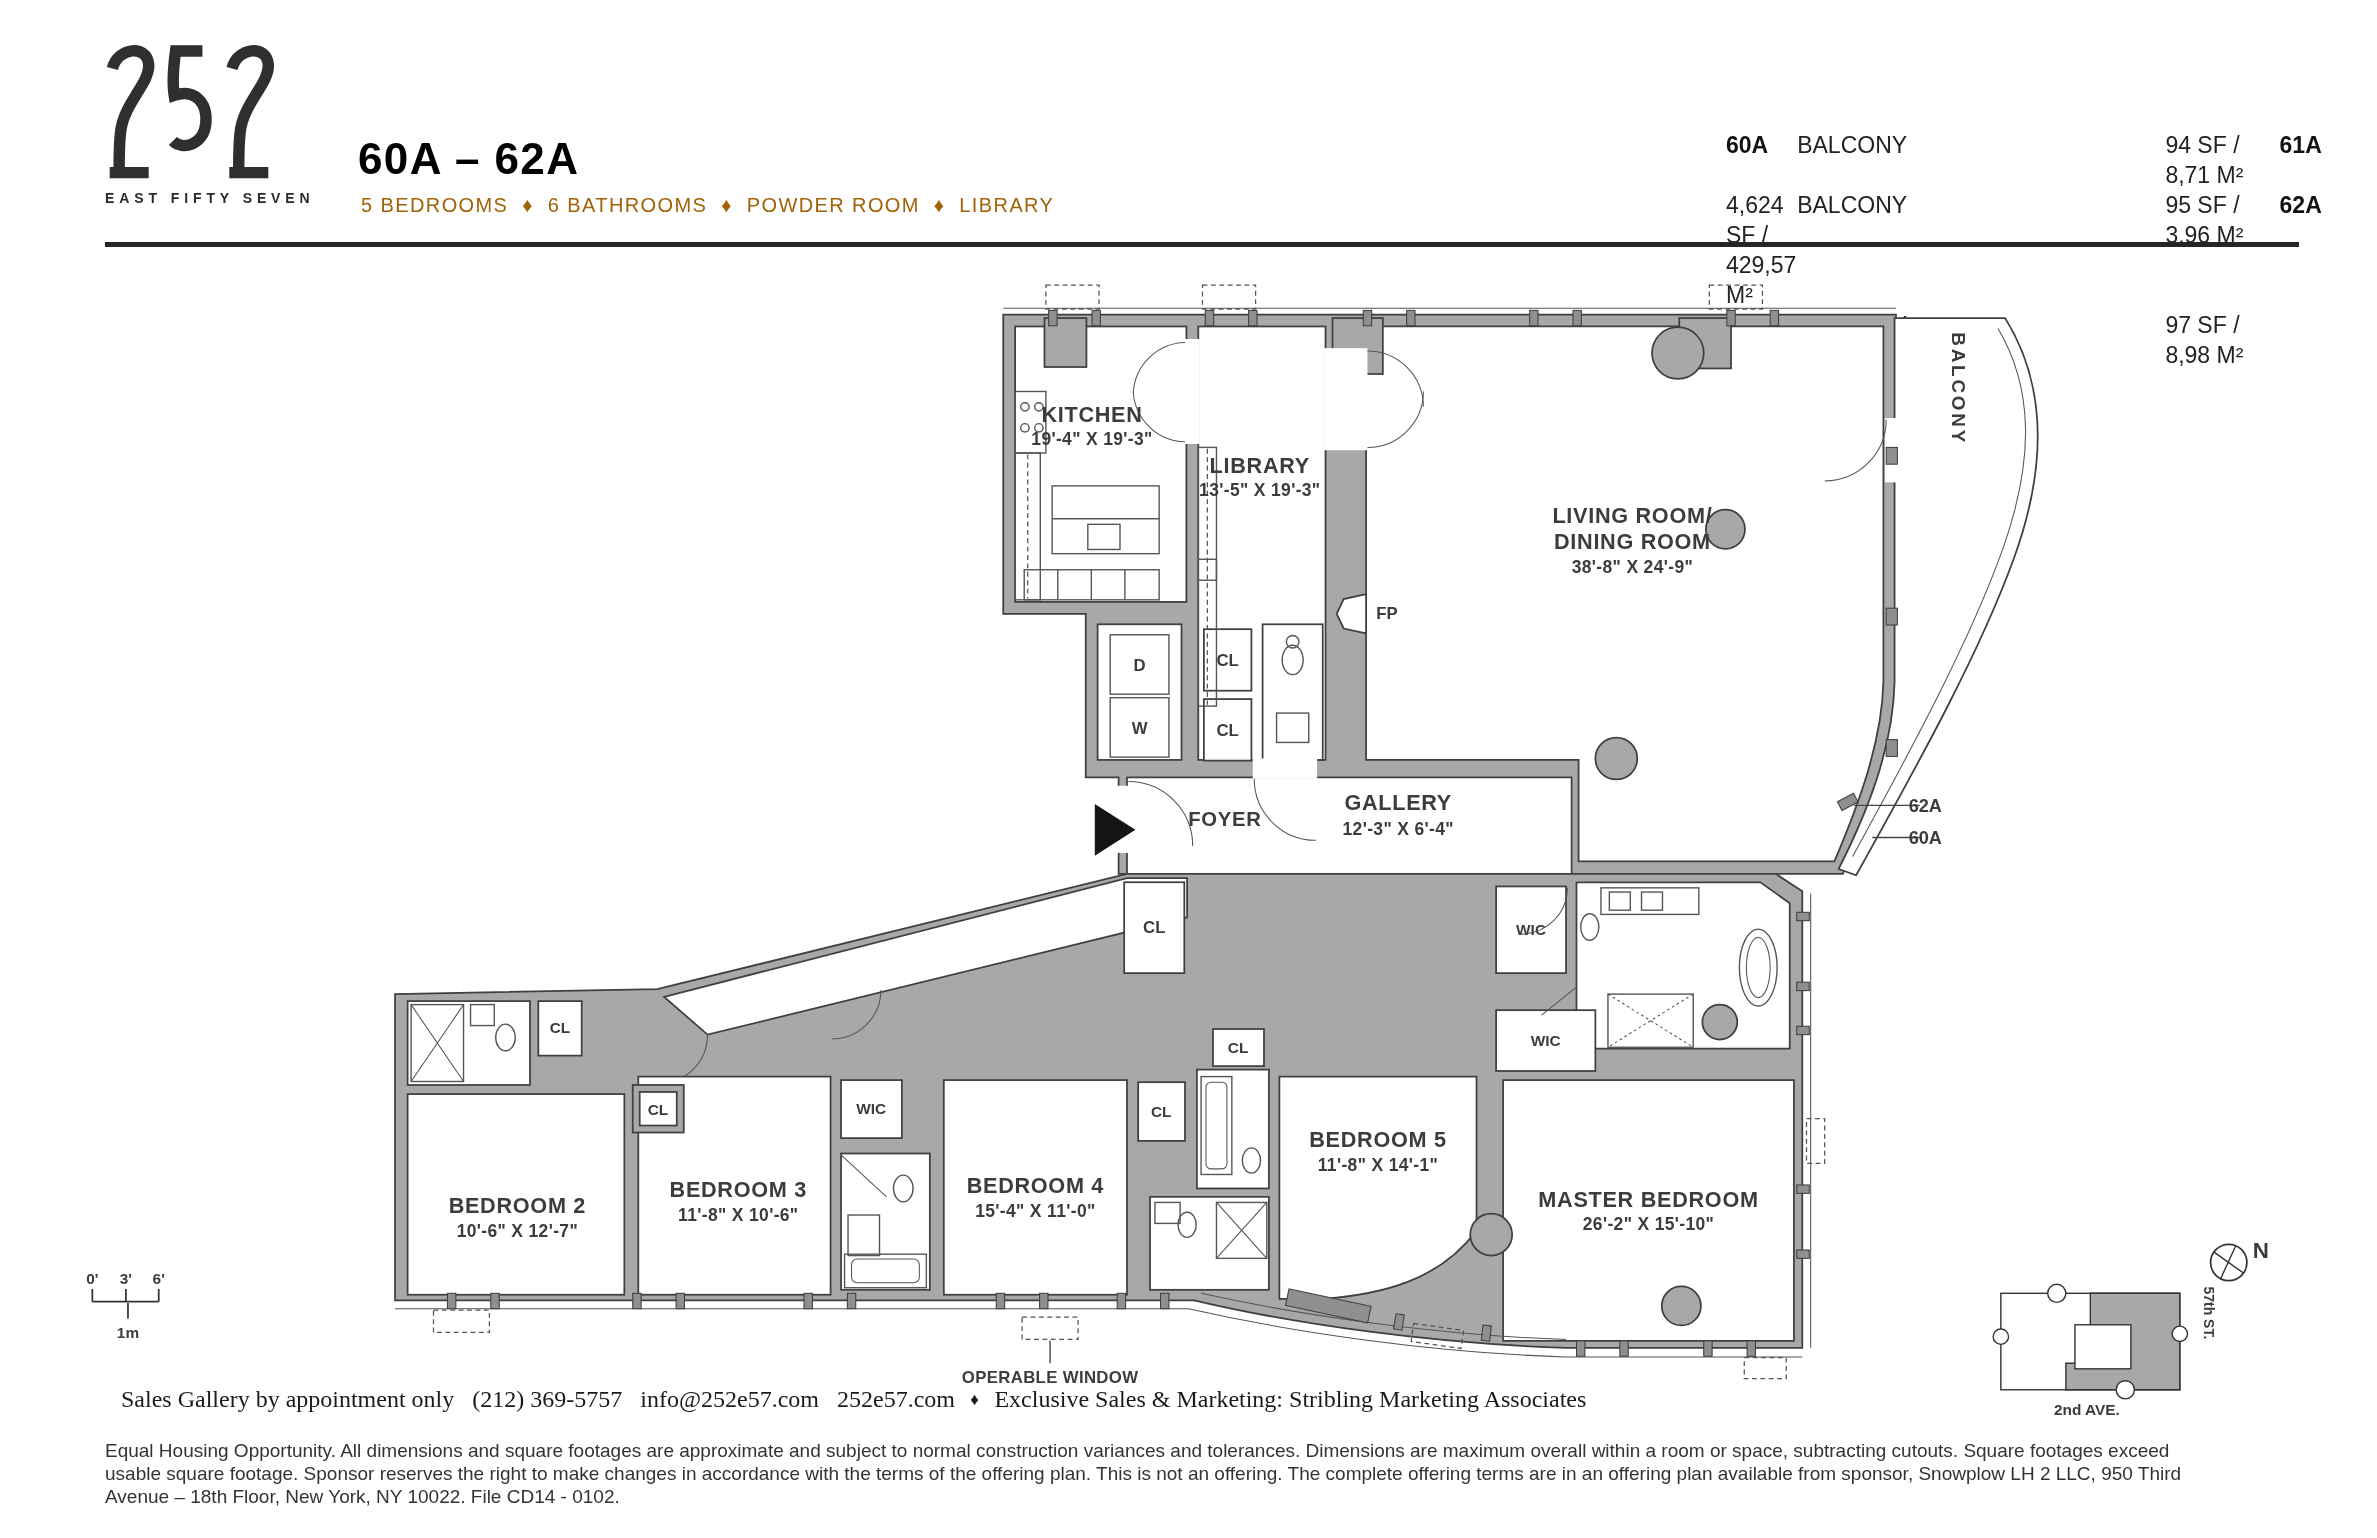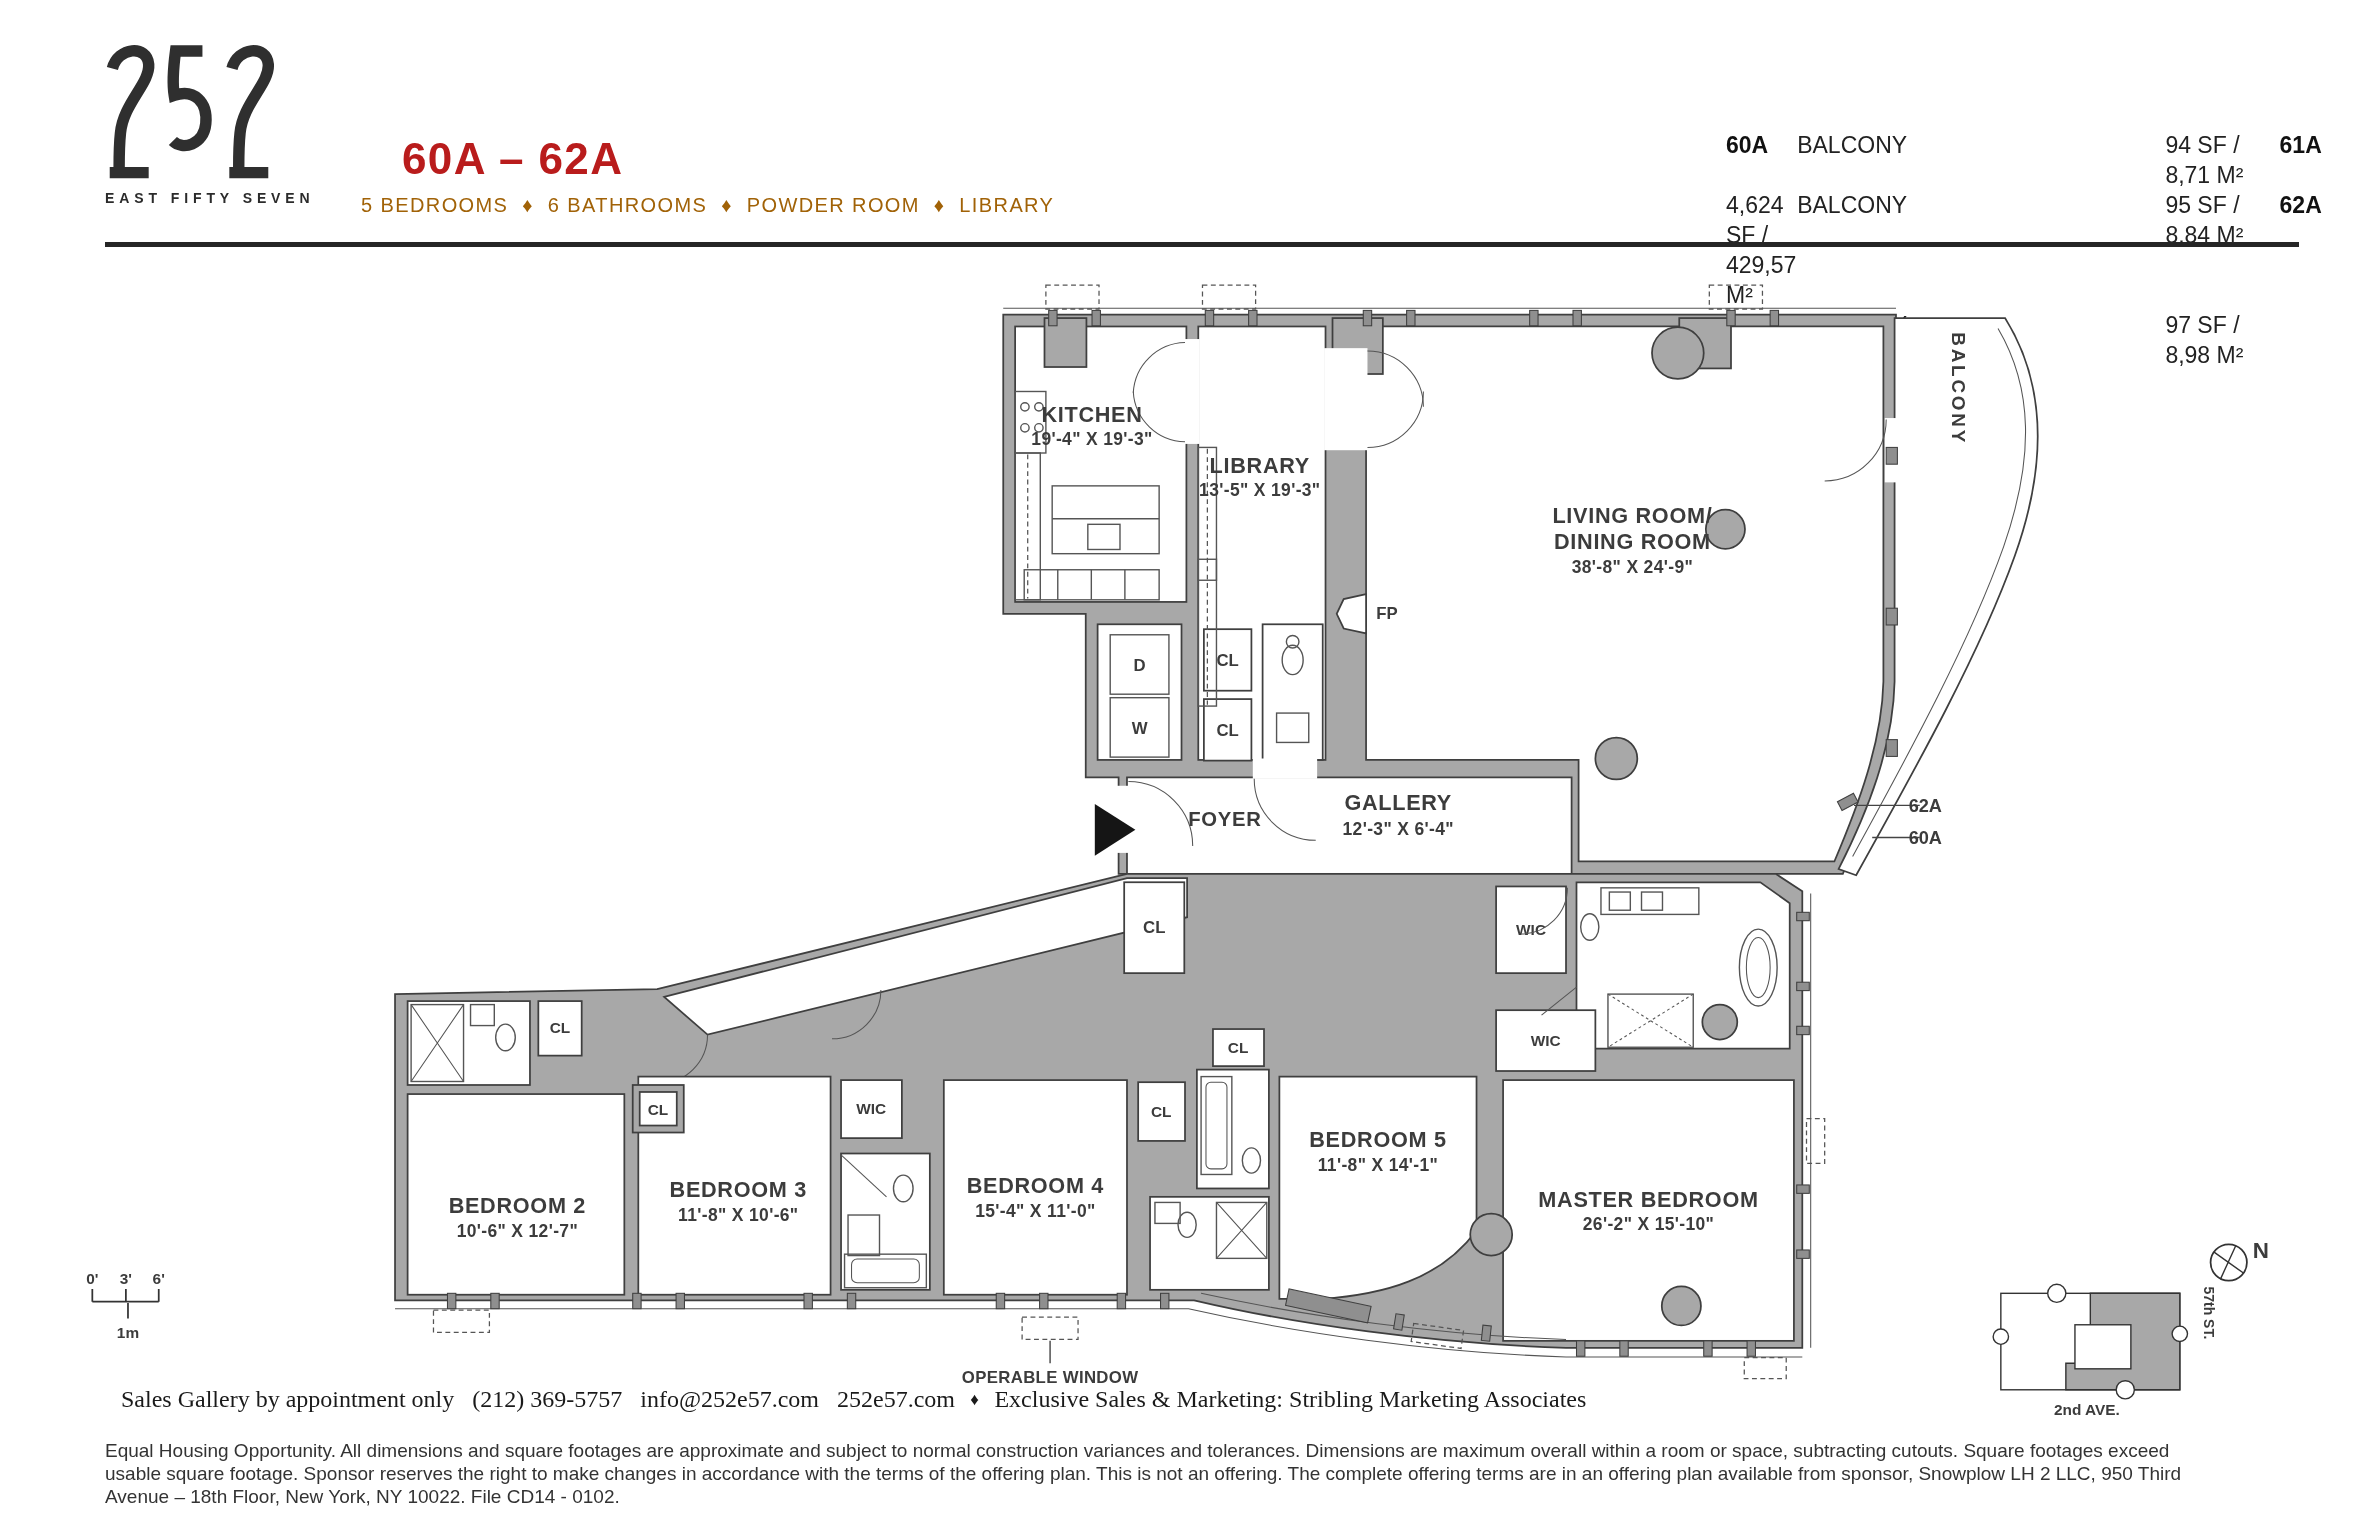--- a/index.html
+++ b/index.html
@@ -1,21 +1,21 @@
 <!DOCTYPE html>
 <html style="font-size:11.2px"><head>
 <meta charset="utf-8">
 <style>
   html,body{margin:0;padding:0;background:#ffffff;}
   body{width:2377px;height:1538px;position:relative;font-family:"Liberation Sans",sans-serif;color:#2e2e2e;}
   .abs{position:absolute;}
   
   #logo-svg{position:absolute;left:103px;top:41px;}
   #logo-name{position:absolute;left:105px;top:190px;font-size:14px;font-weight:700;letter-spacing:4.9px;color:#2b2b2b;}
-  #page-title{position:absolute;left:358px;top:134px;font-size:44px;font-weight:700;letter-spacing:1.4px;color:#b91c1c;margin-left:44px;}
+  #page-title{position:absolute;left:358px;top:134px;font-size:44px;font-weight:700;letter-spacing:1.4px;color:#000000;}
   #page-subtitle{position:absolute;left:361px;top:194px;font-size:20px;letter-spacing:1.4px;color:#a16207;white-space:pre;}
   #stats{position:absolute;left:1726px;top:130px;width:575px;display:grid;
          grid-template-columns:67px 364px 110px 1fr;column-gap:4.2px;font-size:23px;color:#222;line-height:30px;}
   #stats .uid{font-weight:700;color:#111;}
   #stats .bval{}
   #header-rule{position:absolute;left:105px;top:242px;width:2194px;height:4.9px;background:#262626;}
   
   #sales-line{position:absolute;left:121px;top:1386px;font-family:"Liberation Serif",serif;font-size:24px;color:#1a1a1a;white-space:pre;text-align:right;}
   #sales-line .diamond{font-size:17px;padding:0 15.4px;vertical-align:2.1px;}
   #disclaimer{position:absolute;left:105px;top:1439px;width:2280px;font-size:19px;line-height:23px;color:#333;}
@@ -50,21 +50,21 @@
 <div id="page-title">60A – 62A</div>
 <div id="page-subtitle">5 BEDROOMS  ♦  6 BATHROOMS  ♦  POWDER ROOM  ♦  LIBRARY</div>
 
 <div id="stats">
   <div class="uid">60A</div>
   <div class="blab">BALCONY</div>
   <div class="bval">94 SF / 8,71 M²</div>
   <div class="uid">61A</div>
   <div class="area">4,624 SF / 429,57 M²</div>
   <div class="blab">BALCONY</div>
-  <div class="bval">95 SF / 8,84 M²</div>
+  <div class="bval">95 SF / 3,96 M²</div>
   <div class="uid">62A</div>
   <div class="area">4,616 SF / 428,83 M²</div>
   <div class="blab">BALCONY</div>
   <div class="bval">97 SF / 8,98 M²</div>
 </div>
 <div id="header-rule"></div>
 
 <svg class="abs" style="left:0;top:0;" width="2377" height="1538" viewBox="0 0 3400 2200">
 
   <path class="slab" d="M1435 450 L2712 450 L2712 975 C2710 1070 2672 1165 2636 1250 L1600 1250 L1600 1112 L1553 1112 L1553 878 L1435 878 Z"></path>

